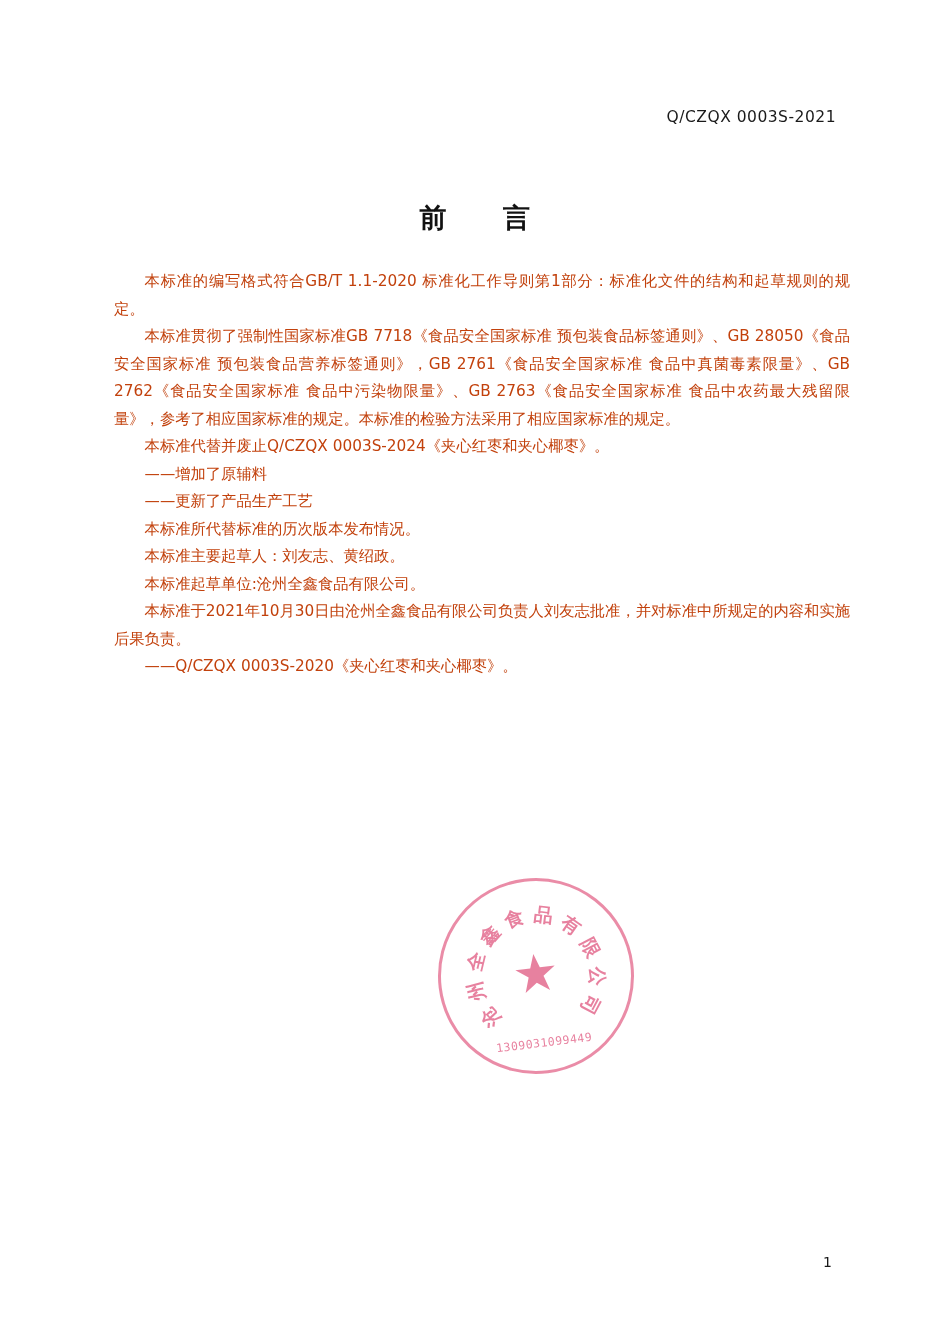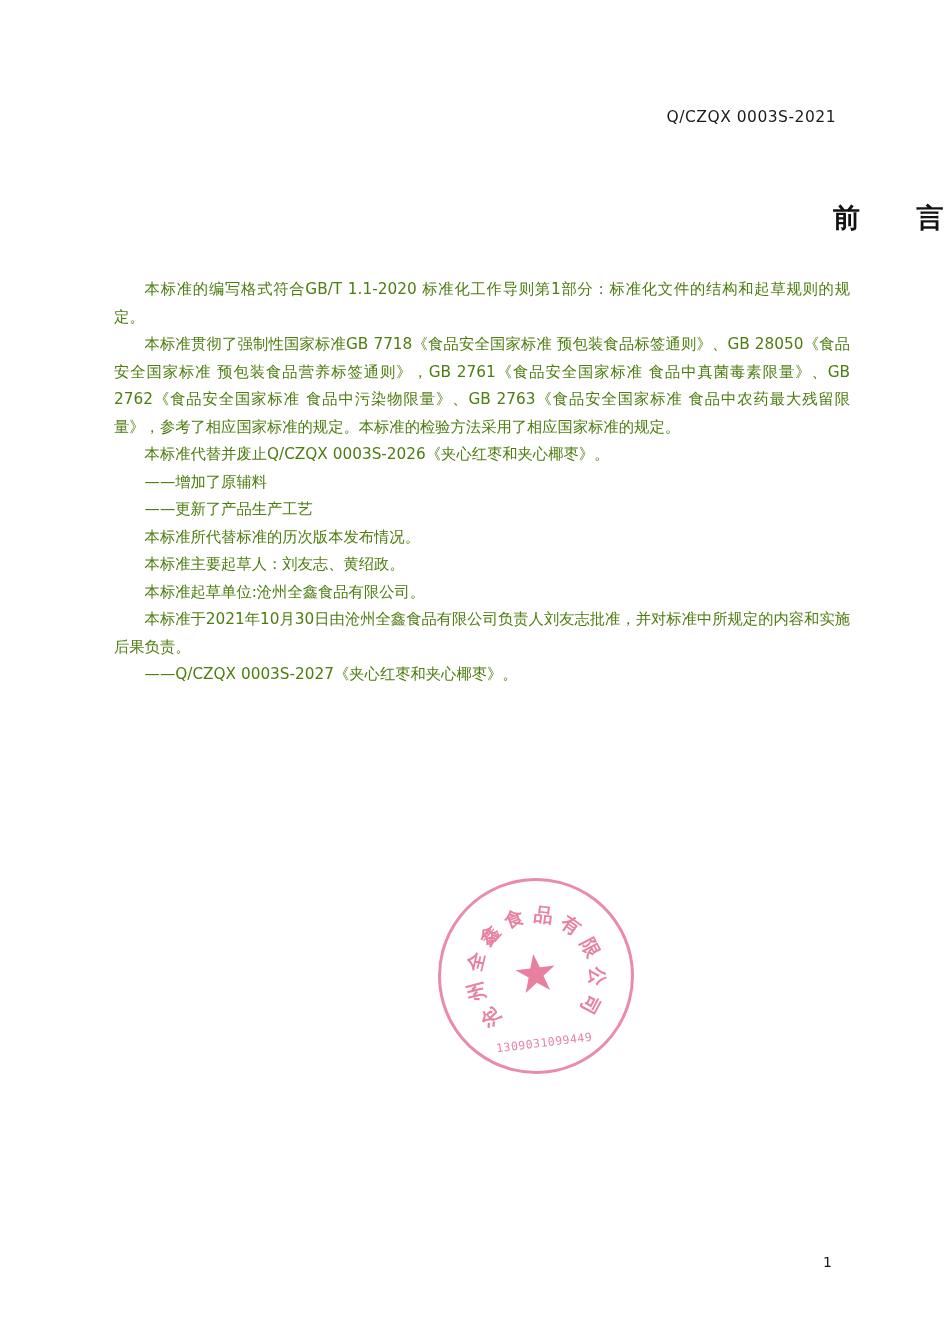--- a/index.html
+++ b/index.html
@@ -27,38 +27,38 @@
     font-size: 15.5px;
     letter-spacing: 0.5px;
     color: #1a1a1a;
     white-space: nowrap;
   }
   .doc-title {
     position: absolute;
     top: 200px;
     left: 0;
     width: 100%;
-    text-align: right;
+    text-align: center;
     font-size: 27px;
     font-weight: bold;
     letter-spacing: 0.5px;
     color: #111;
   }
   .doc-title .gap {
     display: inline-block;
     width: 56px;
   }
   .body-text {
     position: absolute;
-    top: 276px;
+    top: 268px;
     left: 108px;
     width: 736px;
     font-size: 15.3px;
     line-height: 27.5px;
-    color: #4d7c0f;
+    color: #c2410c;
     text-align: justify;
   }
   .para {
     margin: 0 0 0 0;
     text-indent: 2em;
     text-align: justify;
     text-justify: inter-ideograph;
   }
   .para.dash {
     text-indent: 2em;
@@ -135,28 +135,28 @@
 
   <div class="header-code">Q/CZQX 0003S-2021</div>
 
   <div class="doc-title">
     <span>前</span><span class="gap"></span><span>言</span>
   </div>
 
   <div class="body-text">
     <p class="para">本标准的编写格式符合GB/T 1.1-2020 标准化工作导则第1部分：标准化文件的结构和起草规则的规定。</p>
     <p class="para">本标准贯彻了强制性国家标准GB 7718《食品安全国家标准 预包装食品标签通则》、GB 28050《食品安全国家标准 预包装食品营养标签通则》，GB 2761《食品安全国家标准 食品中真菌毒素限量》、GB 2762《食品安全国家标准 食品中污染物限量》、GB 2763《食品安全国家标准 食品中农药最大残留限量》，参考了相应国家标准的规定。本标准的检验方法采用了相应国家标准的规定。</p>
-    <p class="para">本标准代替并废止Q/CZQX 0003S-2026《夹心红枣和夹心椰枣》。</p>
+    <p class="para">本标准代替并废止Q/CZQX 0003S-2024《夹心红枣和夹心椰枣》。</p>
     <p class="para dash">——增加了原辅料</p>
     <p class="para dash">——更新了产品生产工艺</p>
     <p class="para">本标准所代替标准的历次版本发布情况。</p>
     <p class="para">本标准主要起草人：刘友志、黄绍政。</p>
     <p class="para">本标准起草单位:沧州全鑫食品有限公司。</p>
     <p class="para">本标准于2021年10月30日由沧州全鑫食品有限公司负责人刘友志批准，并对标准中所规定的内容和实施后果负责。</p>
-    <p class="para dash">——Q/CZQX 0003S-2027《夹心红枣和夹心椰枣》。</p>
+    <p class="para dash">——Q/CZQX 0003S-2020《夹心红枣和夹心椰枣》。</p>
   </div>
 
   <div class="stamp">
     <div class="stamp-ring"></div>
     <div class="stamp-text" id="seal-arc">
         <span style="transform: rotate(-125deg) translate(-50%, -74px) rotate(0deg);">沧</span>
         <span style="transform: rotate(-97.2222deg) translate(-50%, -74px) rotate(0deg);">州</span>
         <span style="transform: rotate(-69.4444deg) translate(-50%, -74px) rotate(0deg);">全</span>
         <span style="transform: rotate(-41.6667deg) translate(-50%, -74px) rotate(0deg);">鑫</span>
         <span style="transform: rotate(-13.8889deg) translate(-50%, -74px) rotate(0deg);">食</span>

